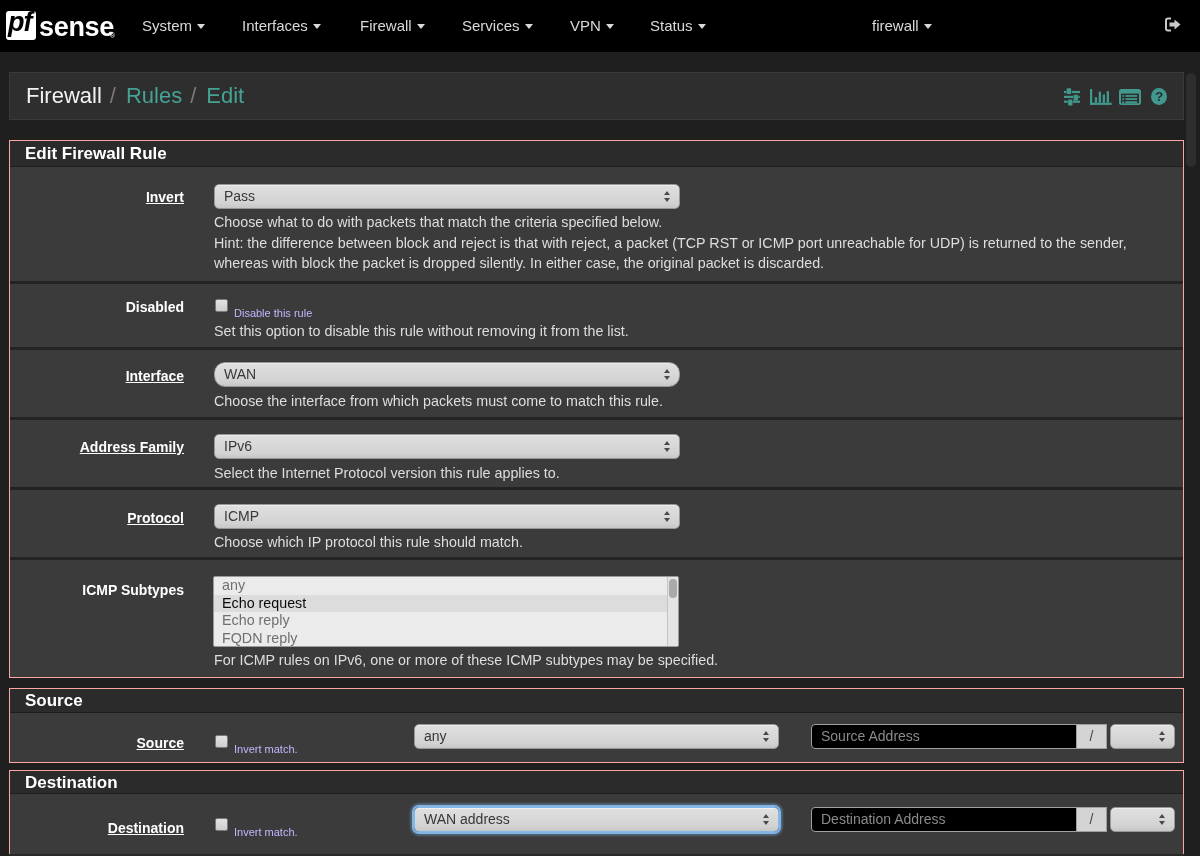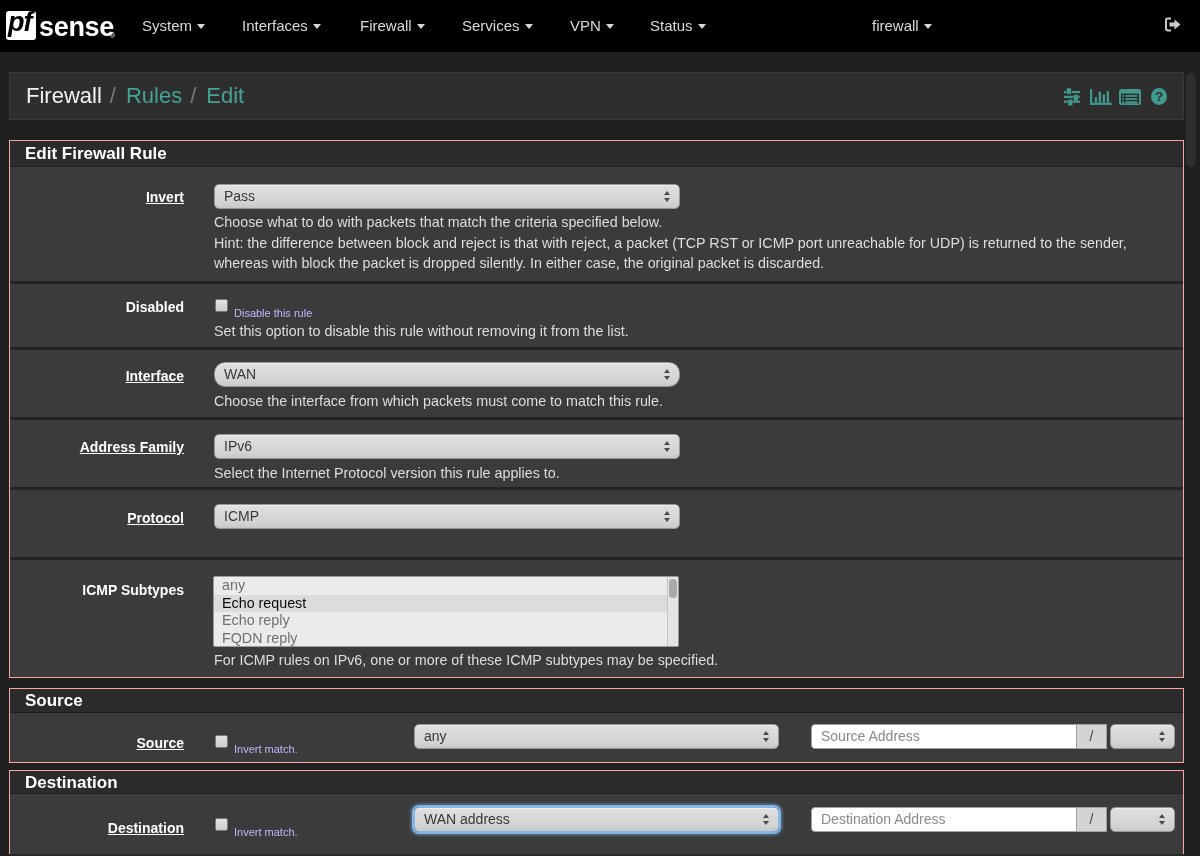--- a/index.html
+++ b/index.html
@@ -43,21 +43,21 @@
 
 .cb { position:absolute; width:13px; height:13px; background:linear-gradient(180deg,#e3e3e3,#cdcdcd); border:1px solid #7a7a7a; border-radius:2px; }
 
 #lbox { position:absolute; left:203px; top:16px; width:466px; height:71px; background:#ebebeb; border:1px solid #9a9a9a; border-radius:2px; overflow:hidden; }
 #lbox .li { height:17.7px; line-height:17.7px; padding-left:8px; font-size:14.3px; color:#707070; }
 #lbox .li.sel { background:#dcdcdc; color:#0a0a0a; }
 #lbox #sbar { position:absolute; right:0; top:0; width:11px; height:100%; background:#e4e4e4; border-left:1px solid #c4c4c4; }
 #lbox #thumb { position:absolute; right:1px; top:2px; width:8px; height:19px; background:#a9a9a9; border-radius:4px; }
 
 .igroup { position:absolute; top:11px; left:801px; height:25px; }
-.itext { position:absolute; left:0; top:0; width:266px; height:25px; background:#ffffff; border:1px solid #a0a0a0; border-radius:4px 0 0 4px; font-size:14px; color:#8a8a8a; line-height:23px; padding-left:9px; }
+.itext { position:absolute; left:0; top:0; width:266px; height:25px; background:#000000; border:1px solid #a0a0a0; border-radius:4px 0 0 4px; font-size:14px; color:#8a8a8a; line-height:23px; padding-left:9px; }
 .iaddon { position:absolute; left:265px; top:0; width:31px; height:25px; background:#d4d4d4; border:1px solid #a0a0a0; font-size:14px; color:#444; line-height:23px; text-align:center; }
 .igroup .msel { left:299px; top:0; width:65px; }
 #sthumb { position:absolute; left:1186px; top:73px; width:10px; height:94px; background:#2e2e2e; border-radius:5px; }
 </style>
 </head>
 <body>
 
 <div id="navbar">
   <div id="logobox"></div>
   <div id="pf">pf</div>
@@ -143,20 +143,21 @@
       <div class="help" style="top:41px;">Choose the interface from which packets must come to match this rule.</div>
     </div>
     <div class="frow sep2" style="top:253px; height:70px;">
       <div class="lbl" style="top:19px"><u>Address Family</u></div>
       <div class="msel" style="left:204px; top:14px; width:466px;">IPv6<span class="arr"></span></div>
       <div class="help" style="top:43px;">Select the Internet Protocol version this rule applies to.</div>
     </div>
     <div class="frow sep2" style="top:323px; height:70px;padding-left:33px;">
       <div class="lbl" style="top:20px"><u>Protocol</u></div>
       <div class="msel" style="left:204px; top:14px; width:466px;">ICMP<span class="arr"></span></div>
+      <div class="help" style="top:42px;">Choose which IP protocol this rule should match.</div>
     </div>
     <div class="frow" style="top:393px; height:116px;">
       <div class="lbl" style="top:22px">ICMP Subtypes</div>
       <div id="lbox">
         <div class="li">any</div>
         <div class="li sel">Echo request</div>
         <div class="li">Echo reply</div>
         <div class="li">FQDN reply</div>
         <div id="sbar"></div>
           <div id="thumb"></div>

